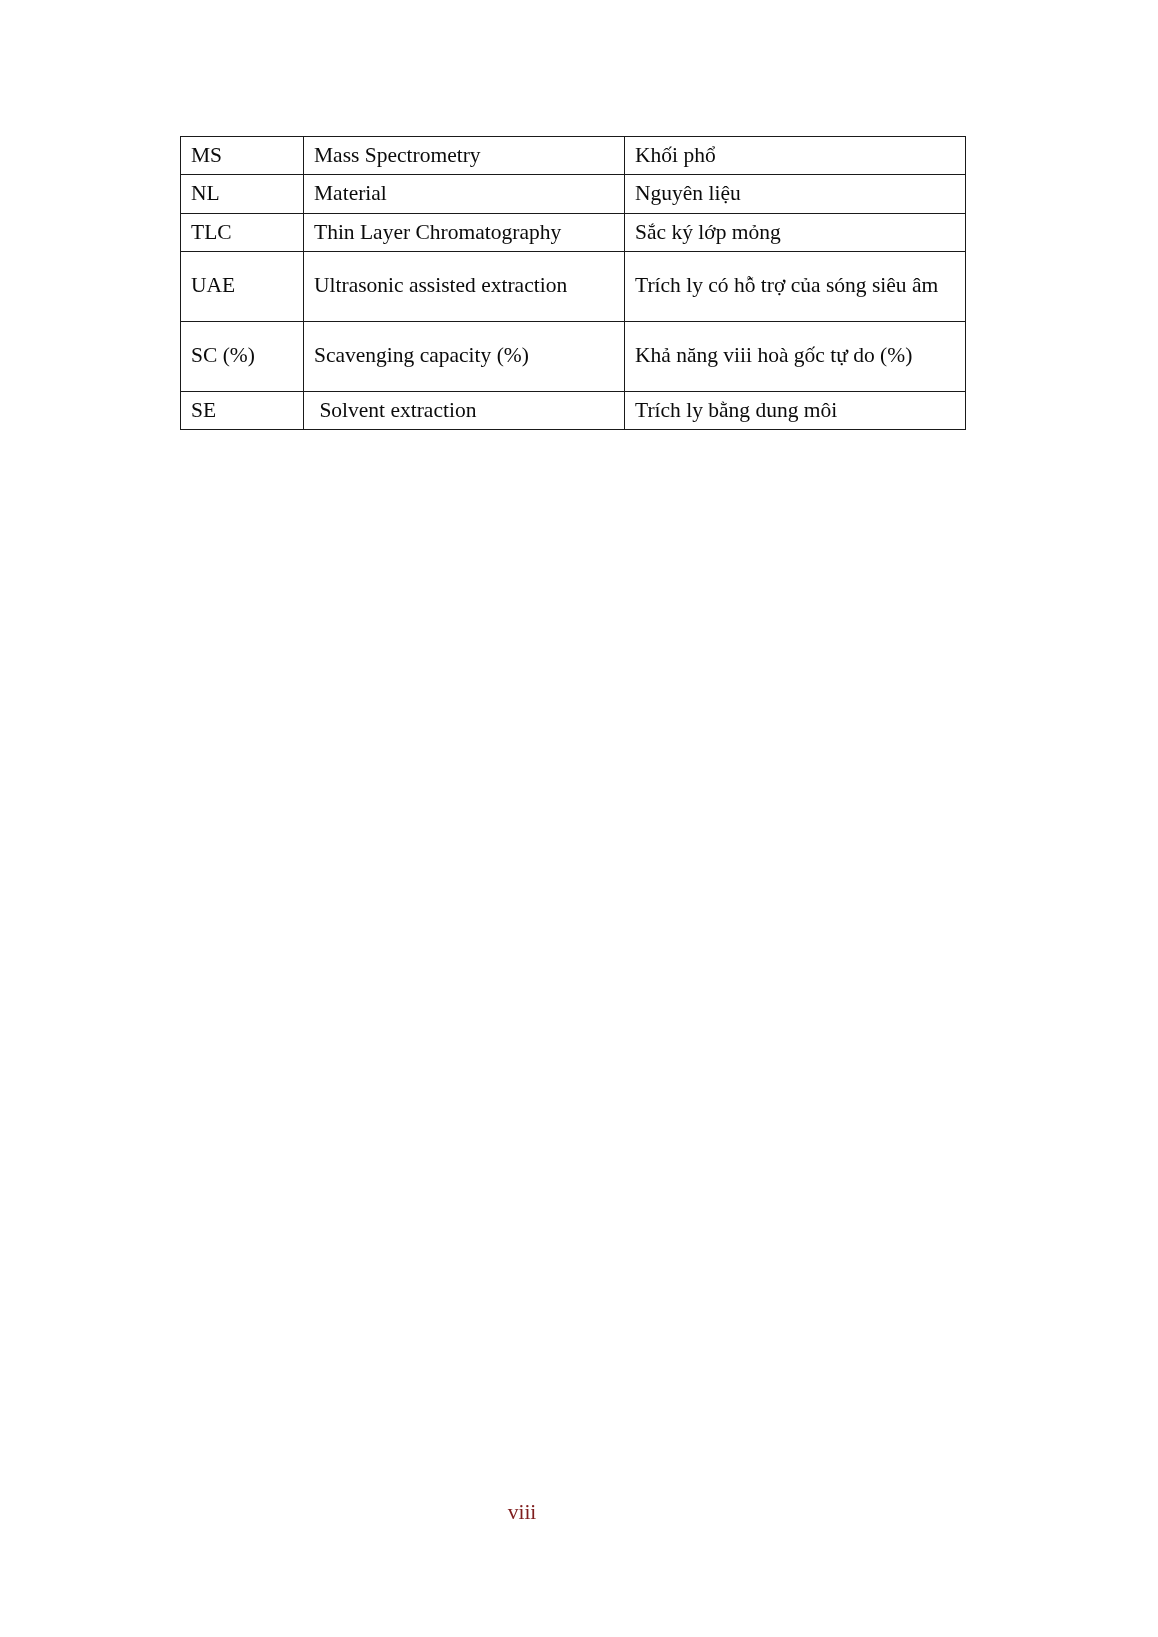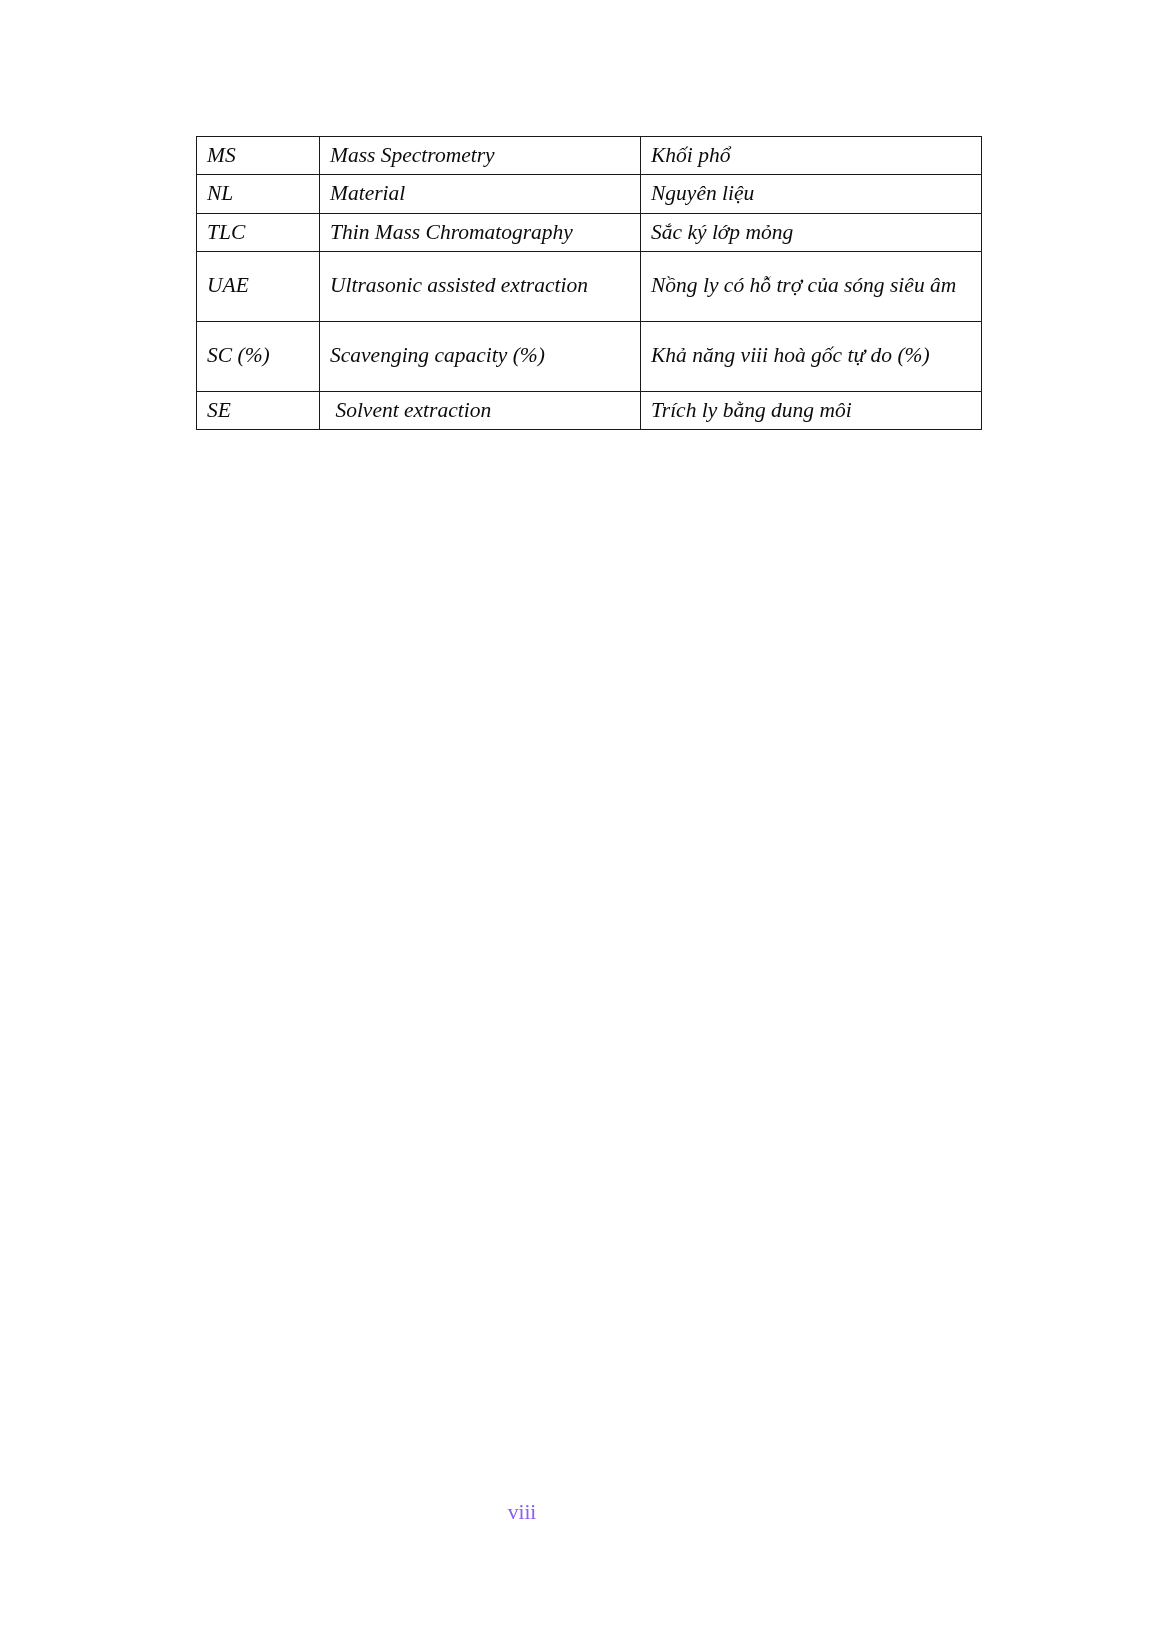--- a/index.html
+++ b/index.html
@@ -20,26 +20,25 @@
     position: absolute;
     left: 0;
     top: 0;
     width: 1158px;
     height: 1637px;
     background: #ffffff;
   }
 
   .abbrev-table {
     position: absolute;
-    left: 196px;
+    left: 180px;
     top: 136px;
     width: 785px;
     border-collapse: collapse;
     table-layout: fixed;
-    font-style: italic;
   }
 
   .abbrev-table td {
     border: 1px solid #1a1a1a;
     vertical-align: middle;
     font-size: 21.5px;
     line-height: 1.55;
     padding: 3px 8px 4px 10px;
     color: #0b0b0b;
   }
@@ -69,21 +68,21 @@
 
   .nbsp-lead { white-space: pre-wrap; }
 
   .page-number {
     position: absolute;
     left: 0;
     top: 1500px;
     width: 1044px;
     text-align: center;
     font-size: 21.5px;
-    color: #8b5cf6;
+    color: #7f1d1d;
   }
 </style>
 </head>
 <body>
 
 <div class="page">
 
   <table class="abbrev-table">
     <colgroup>
       <col class="col-abbr">
@@ -100,30 +99,30 @@
 
 
       <tr class="single">
         <td>NL</td>
         <td>Material</td>
         <td>Nguyên liệu</td>
       </tr>
 
       <tr class="single">
         <td>TLC</td>
-        <td>Thin Mass Chromatography</td>
+        <td>Thin Layer Chromatography</td>
         <td>Sắc ký lớp mỏng</td>
       </tr>
 
 
       <tr class="double">
         <td>UAE</td>
         <td>Ultrasonic assisted extraction</td>
         <td class="justify-cell">
-            <span>Nồng ly có hỗ trợ của sóng siêu âm</span>
+            <span>Trích ly có hỗ trợ của sóng siêu âm</span>
           </td>
       </tr>
 
 
       <tr class="double">
         <td>SC (%)</td>
         <td>Scavenging capacity (%)</td>
         <td class="justify-cell">
             <span>Khả năng viii hoà gốc tự do (%)</span>
           </td>

